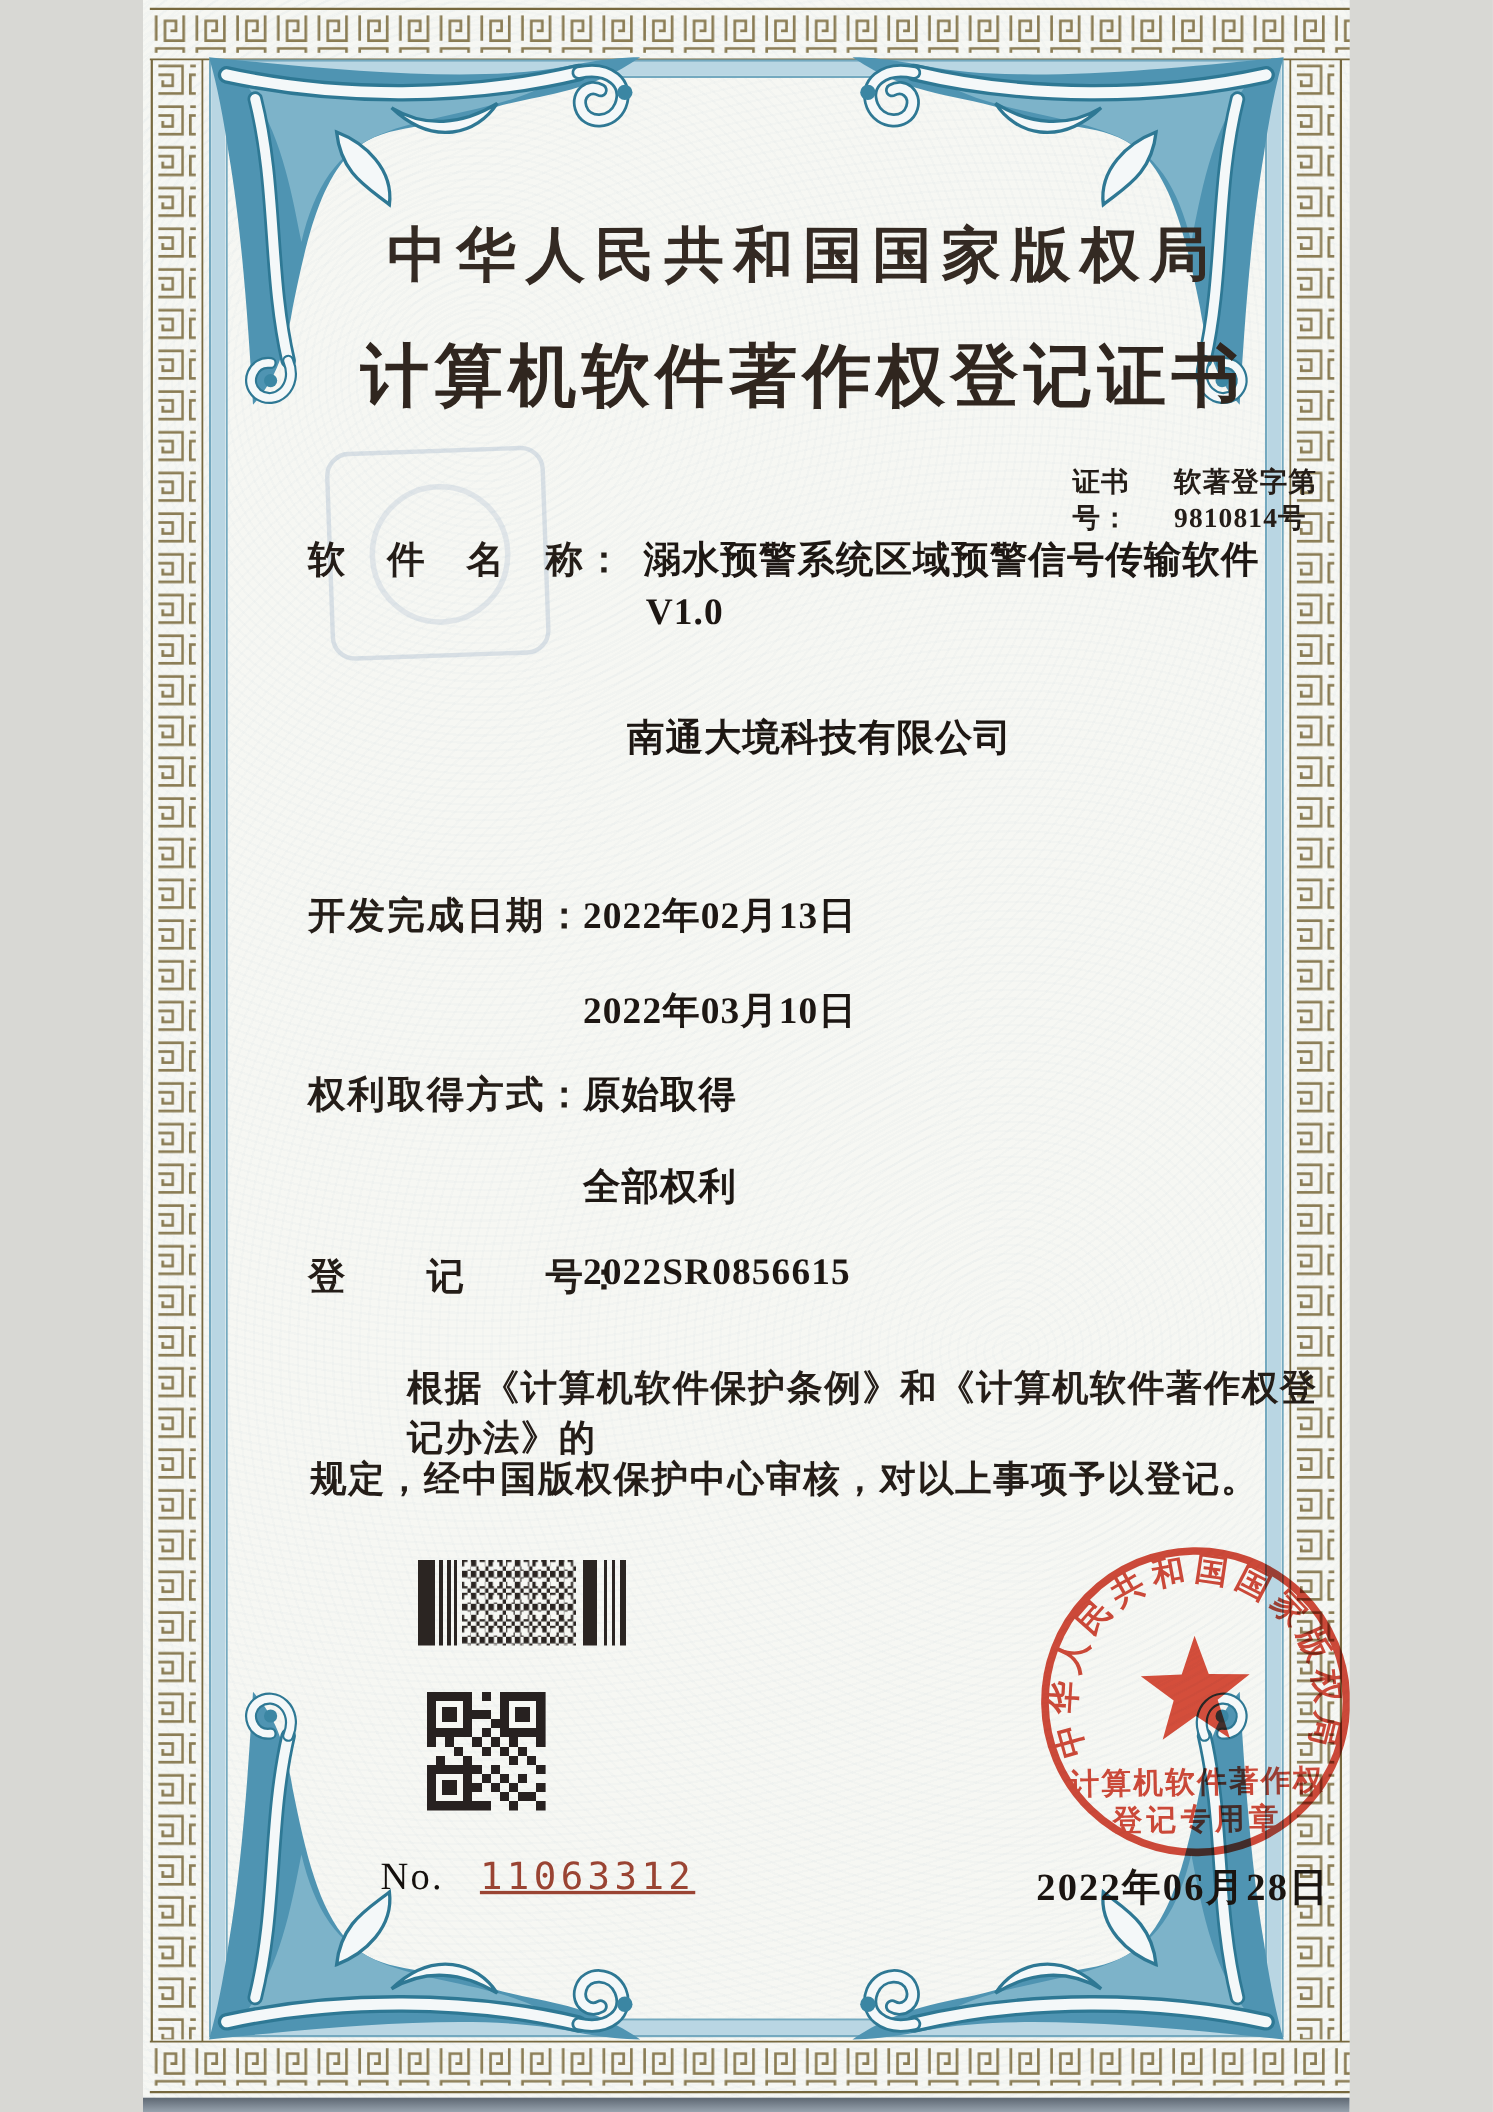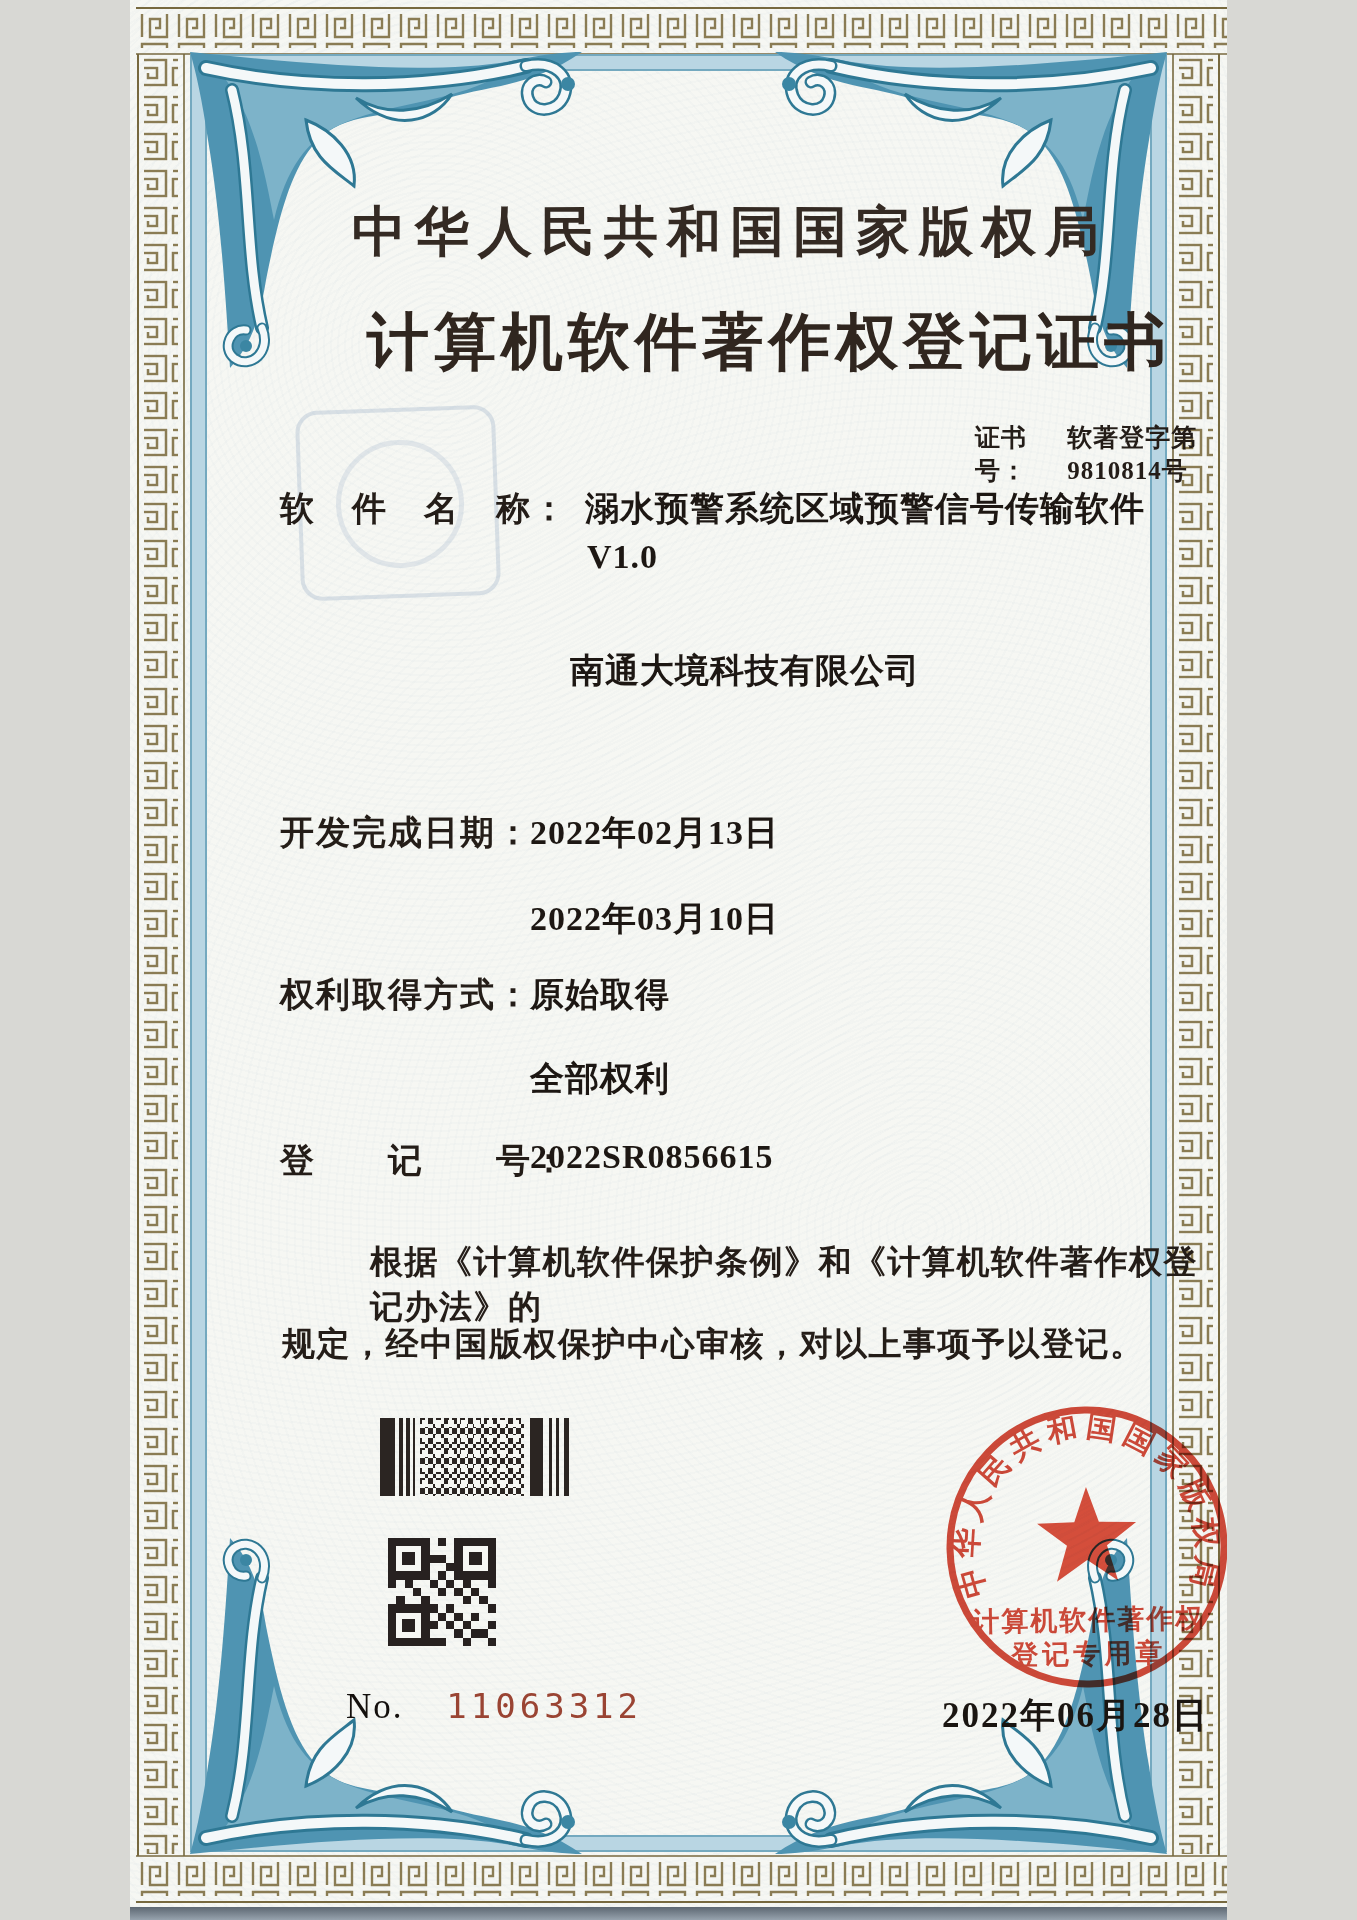--- a/index.html
+++ b/index.html
@@ -29,29 +29,28 @@
   
   .authority{
     position:absolute; left:60px; width:1080px; top:196px;
     text-align:center; font-size:54px; font-weight:700; letter-spacing:9px;
     color:#342a23;
   }
   .cert-title{
     position:absolute; left:60px; width:1080px; top:300px;
     text-align:center; font-size:62px; font-weight:700; letter-spacing:5px;
     color:#30261f;
-    margin-left:39px;
   }
   .certno{position:absolute; left:845px; top:421px; font-size:25px; font-weight:700; color:#241d18; display:flex; gap:26px; letter-spacing:1px;}
   .lbl{position:absolute; left:150px; font-size:34px; font-weight:700; color:#241d18; letter-spacing:2px; white-space:pre;}
   .val{position:absolute; font-size:34px; font-weight:700; color:#1d1713; letter-spacing:1px; white-space:pre;}
   .stmt{position:absolute; font-size:33px; font-weight:700; color:#241d18; letter-spacing:1.5px;}
   .serial{position:absolute; left:216px; top:1686px; font-size:35px; color:#14100d;}
   .serial .no{font-weight:400; letter-spacing:2px;}
-  .serial .num{color:#9a4433; font-family:"DejaVu Sans Mono","Liberation Mono",monospace; font-size:34px; letter-spacing:4px; margin-left:34px;}
+  .serial .num{color:#9a4433; font-family:"DejaVu Sans Mono","Liberation Mono",monospace; font-size:34px; letter-spacing:4px; margin-left:24px;text-decoration:underline;}
   .issue-date{position:absolute; left:812px; top:1692px; font-size:35px; font-weight:700; color:#1a1511; letter-spacing:2px;}
   
   .watermark{
     position:absolute; left:168px; top:408px; width:192px; height:182px;
     border:4px solid rgba(145,170,195,.30); border-radius:22px; transform:rotate(-2deg);
   }
   .watermark::after{
     content:""; position:absolute; left:34px; top:28px; width:118px; height:118px;
     border:5px solid rgba(145,170,195,.22); border-radius:50%;
   }

